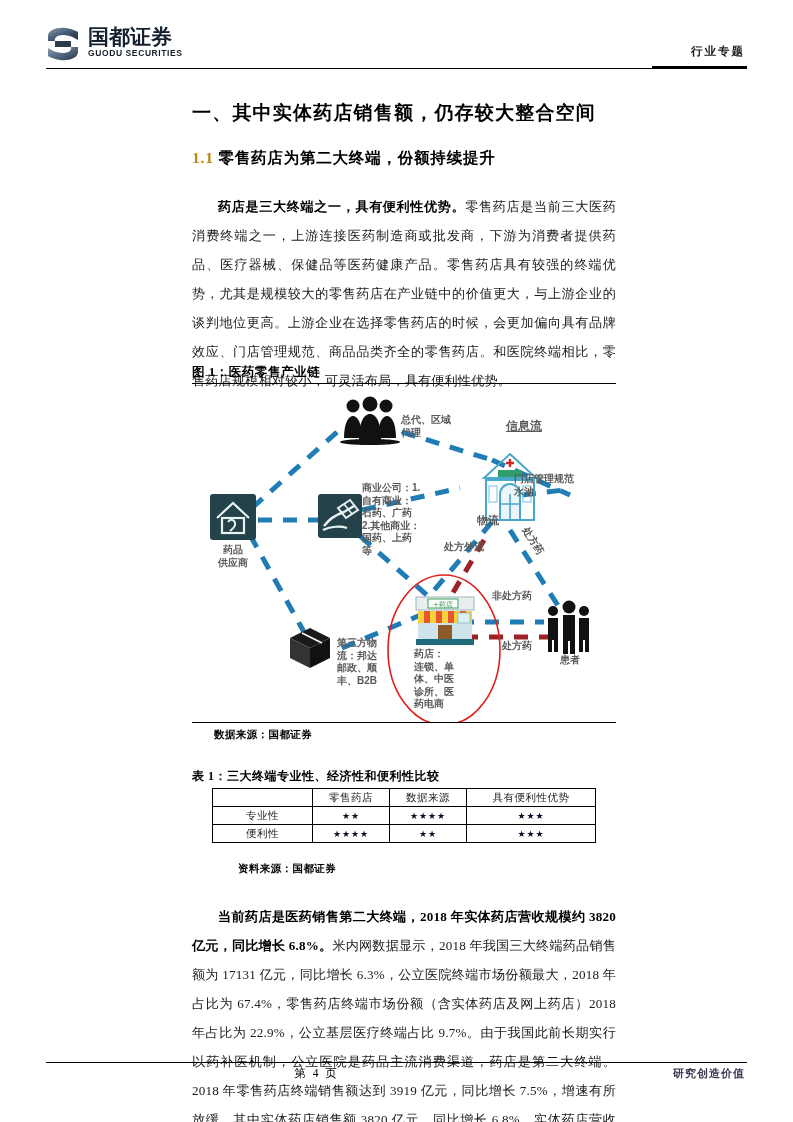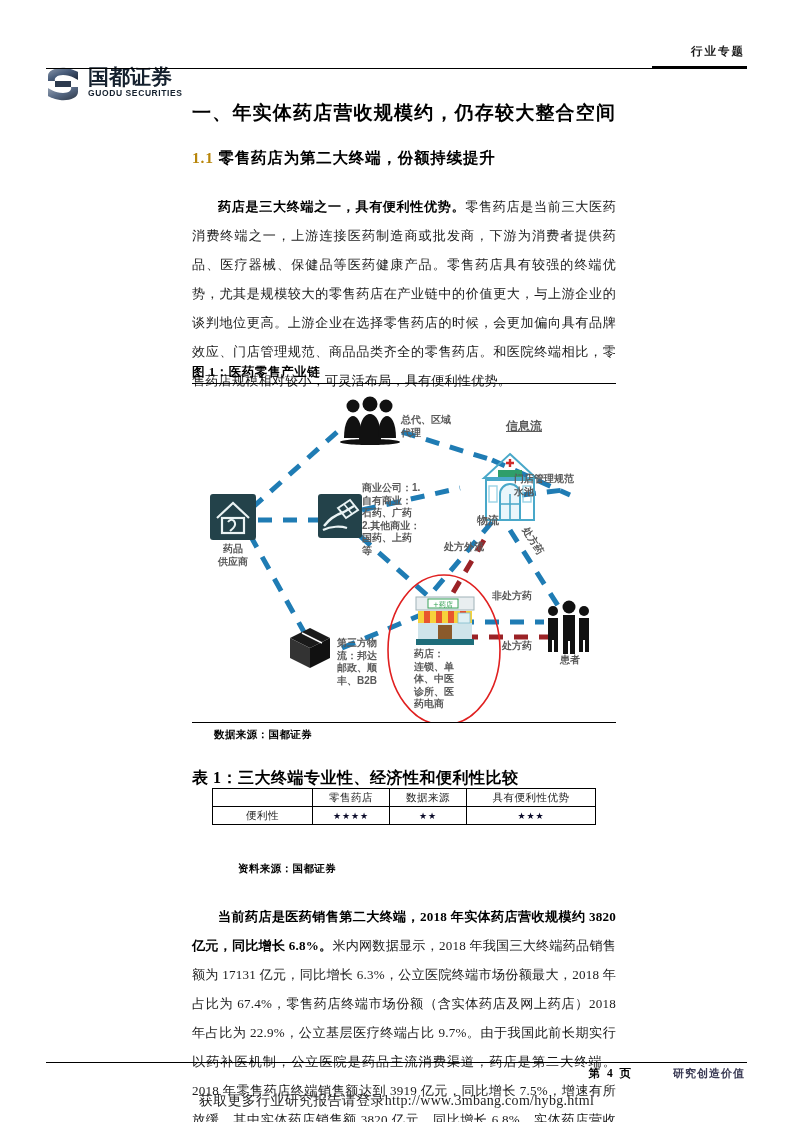--- a/index.html
+++ b/index.html
@@ -24,21 +24,20 @@
   #header {
     position: absolute;
     left: 0; top: 0;
     width: 793px; height: 76px;
   }
   #logo-block {
     position: absolute;
     left: 46px; top: 26px;
     display: flex;
     align-items: flex-start;
-    margin-top: 40px;
   }
   #logo-mark {
     width: 34px; height: 34px;
     position: relative;
     margin-right: 8px;
     margin-top: 1px;
   }
   #logo-text-wrap {
     display: flex;
     flex-direction: column;
@@ -176,35 +175,35 @@
     position: absolute;
     font-family: "Liberation Sans", "DejaVu Sans", sans-serif;
     font-weight: bold;
     color: #5a5a5a;
     font-size: 10px;
     line-height: 12.5px;
     white-space: pre-line;
   }
   .icon-cap {
     position: absolute;
-    font-family: Liberation Mono, monospace;
+    font-family: Liberation Sans, sans-serif;
     font-weight: bold;
     color: #5a5a5a;
     font-size: 10px;
     line-height: 13px;
     text-align: center;
     white-space: pre-line;
   }
 
   
   #tbl-caption {
     position: absolute;
     left: 192px; top: 768px;
     font-family: "Liberation Serif", serif;
-    font-size: 16px;
+    font-size: 12px;
     font-weight: bold;
     letter-spacing: 0.5px;
     color: #000;
     white-space: nowrap;
   }
   #data-table {
     position: absolute;
     left: 212px; top: 788px;
     width: 384px;
     border-collapse: collapse;
@@ -244,24 +243,24 @@
   #footer-rule {
     position: absolute;
     left: 46px; top: 1062px;
     width: 701px;
     border-top: 1.2px solid #000;
   }
   #page-number {
     position: absolute;
     left: 0; top: 1066px;
     width: 633px;
-    text-align: right;
+    text-align: center;
     font-family: "Liberation Serif", serif;
     font-size: 11.5px;
-    font-weight: bold;
+    font-weight: normal;
     letter-spacing: 2px;
     color: #000;
   }
   #footer-slogan {
     position: absolute;
     right: 48px; top: 1066px;
     font-family: "Liberation Serif", serif;
     font-size: 11px;
     font-weight: bold;
     letter-spacing: 1px;
@@ -310,21 +309,21 @@
         <div id="logo-en">GUODU SECURITIES</div>
       </div>
     </div>
     <div id="header-topic">行业专题</div>
     <div id="header-rule"></div>
     <div id="header-rule-thick"></div>
   </div>
 
   <div id="content">
 
-    <div class="h1">一、年实体药店营收规模约，仍存较大整合空间</div>
+    <div class="h1">一、其中实体药店销售额，仍存较大整合空间</div>
 
     <div class="h2">
       <span class="num">1.1</span>
       <span class="txt">零售药店为第二大终端，份额持续提升</span>
     </div>
 
     <div class="para" id="para1">
       <span class="lead">药店是三大终端之一，具有便利性优势。</span><span>零售药店是当前三大医药消费终端之一，上游连接医药制造商或批发商，下游为消费者提供药品、医疗器械、保健品等医药健康产品。零售药店具有较强的终端优势，尤其是规模较大的零售药店在产业链中的价值更大，与上游企业的谈判地位更高。上游企业在选择零售药店的时候，会更加偏向具有品牌效应、门店管理规范、商品品类齐全的零售药店。和医院终端相比，零售药店规模相对较小，可灵活布局，具有便利性优势。</span>
     </div>
 
@@ -492,32 +491,37 @@
       <thead>
         <tr>
           <th></th>
           <th>零售药店</th>
           <th>数据来源</th>
           <th>具有便利性优势</th>
         </tr>
       </thead>
       <tbody>
         <tr>
+          <td>专业性</td>
+          <td class="stars">★★</td>
+          <td class="stars">★★★★</td>
+          <td class="stars">★★★</td>
+        </tr>
+        <tr>
           <td>便利性</td>
           <td class="stars">★★★★</td>
           <td class="stars">★★</td>
           <td class="stars">★★★</td>
         </tr>
       </tbody>
     </table>
     <div id="tbl-source">资料来源：国都证券</div>
 
     <div class="para" id="para2">
       <span class="lead">当前药店是医药销售第二大终端，2018 年实体药店营收规模约 3820 亿元，同比增长 6.8%。</span><span>米内网数据显示，2018 年我国三大终端药品销售额为 17131 亿元，同比增长 6.3%，公立医院终端市场份额最大，2018 年占比为 67.4%，零售药店终端市场份额（含实体药店及网上药店）2018 年占比为 22.9%，公立基层医疗终端占比 9.7%。由于我国此前长期实行以药补医机制，公立医院是药品主流消费渠道，药店是第二大终端。2018 年零售药店终端销售额达到 3919 亿元，同比增长 7.5%，增速有所放缓，其中实体药店销售额 3820 亿元，同比增长 6.8%，实体药店营收增速自 2011 年以来持续下滑，</span>
     </div>
   </div>
 
   <div id="footer-rule"></div>
   <div id="page-number">第 4 页</div>
   <div id="footer-slogan">研究创造价值</div>
-  <div id="footer-promo">获取更多行业研究报告请登录http://www.3mbang.com/hybg.html</div>
 
 </div>
 
 </body></html>

